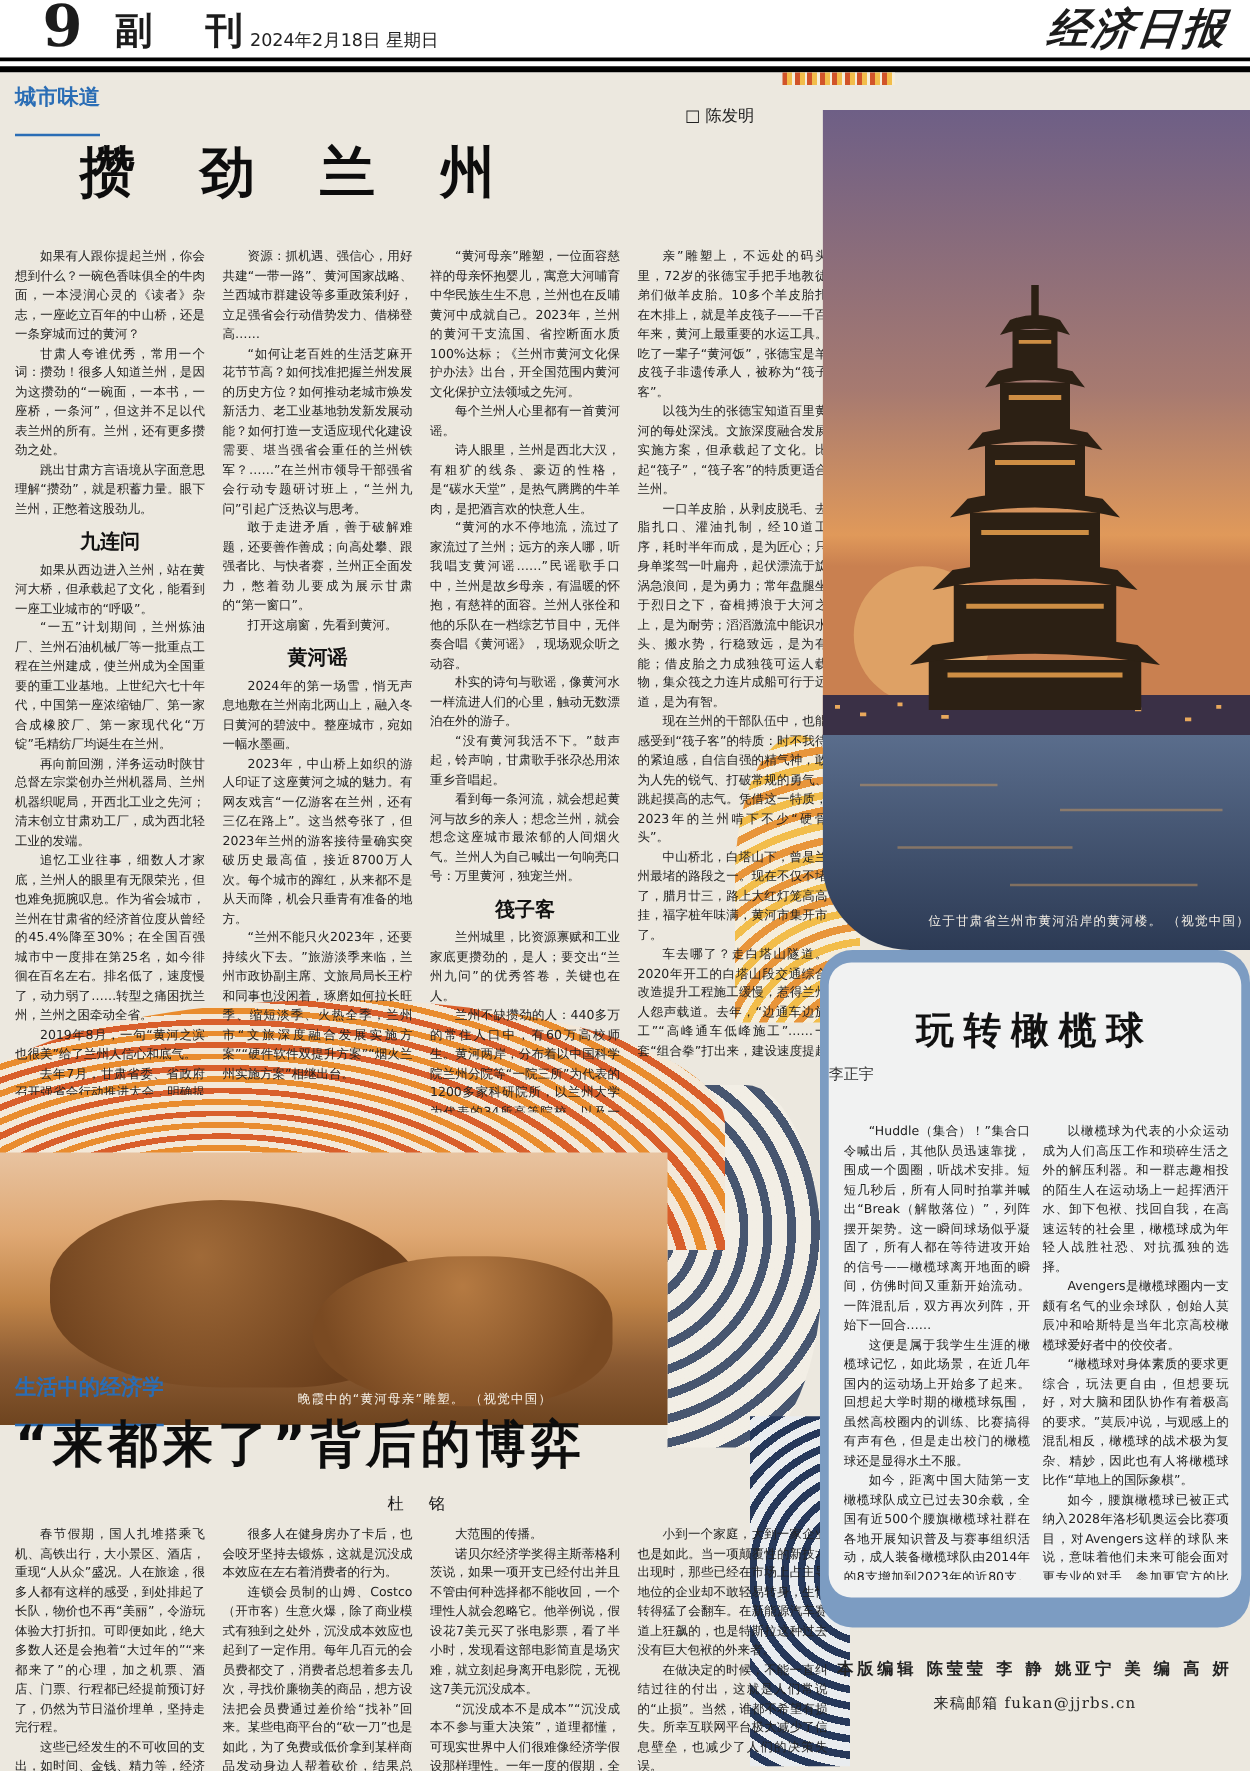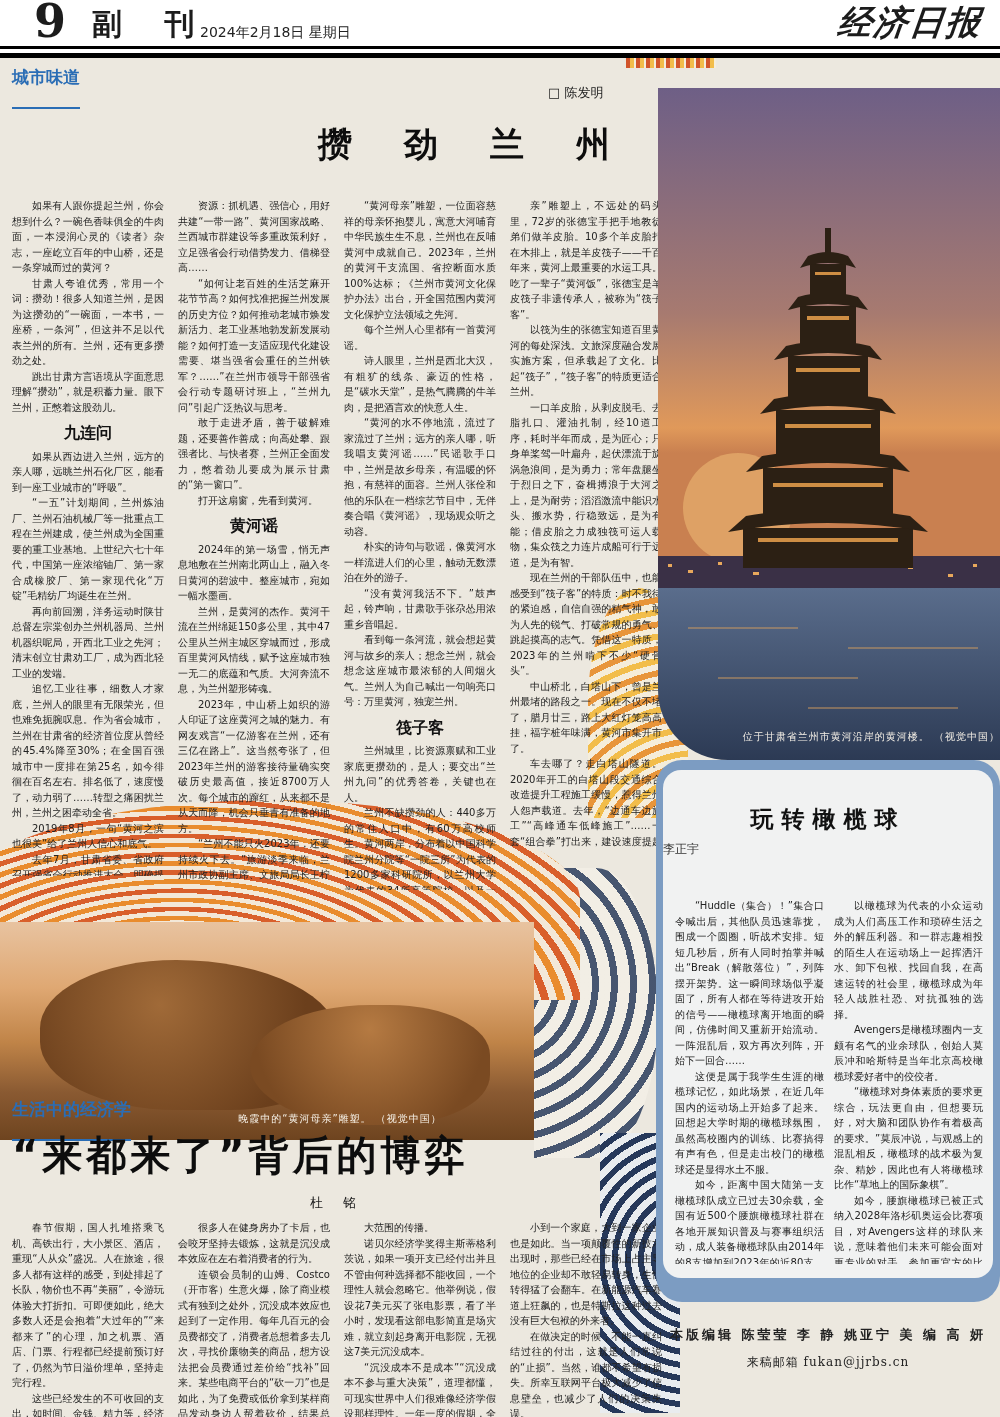--- a/index.html
+++ b/index.html
@@ -26,41 +26,41 @@
             background:repeating-linear-gradient(90deg,#d1542a 0 4px,#f2bd4a 4px 8px,#f5edda 8px 10px);}
   .d-wave{left:534px;top:810px;width:124px;height:290px;
           background:repeating-radial-gradient(circle at -30% 40%, #2a3c5c 0 7px, #f3efe6 7px 19px);opacity:.85;border-radius:0 60% 60% 0;}
   .d-rings{left:600px;top:1075px;width:80px;height:280px;
            background:repeating-radial-gradient(circle at 120% 45%, #26385a 0 6px, #e9ecef 6px 13px);}
 
   
   .city{position:absolute;left:12px;top:8px;width:650px;z-index:2;}
   .kicker{display:inline-block;font-size:17px;font-weight:bold;color:#2a6db5;
           font-family:"DejaVu Serif","Liberation Serif",serif;border-bottom:2px solid #2a6db5;padding-bottom:18px;}
-  .city-title{position:absolute;left:0;top:56px;width:650px;text-align:right;font-size:34px;font-weight:bold;
+  .city-title{position:absolute;left:0;top:43px;width:650px;text-align:left;font-size:44px;font-weight:bold;
               letter-spacing:52px;padding-left:52px;box-sizing:border-box;color:#0d0d0d;}
   .city-byline{position:absolute;left:536px;top:18px;font-size:13px;color:#222;}
   .cols{position:absolute;left:0px;top:132px;width:660px;}
   .col{position:absolute;top:0;width:152px;overflow:hidden;text-align:justify;}
   .col p, .rcol p, .ecol p{margin:0;font-size:10px;line-height:15.5px;text-indent:2em;color:#222;}
   .col p.subhead, .ecol p.subhead{font-size:16px;font-weight:bold;text-align:center;text-indent:0;margin:10px 0 8px;color:#111;}
   .c1{left:0px;height:678px;}
   .c2{left:166px;height:682px;}
   .c3{left:332px;height:692px;}
   .c4{left:498px;height:652px;}
 
   
   .tower{position:absolute;left:658px;top:30px;width:342px;height:672px;z-index:2;border-radius:0 0 0 70px;overflow:hidden;}
   .tower svg{display:block;}
   .tower-cap{position:absolute;left:0;bottom:16px;width:100%;text-align:right;color:#f4efe6;font-size:10px;letter-spacing:1px;}
 
   
   .rugbywrap{position:absolute;left:656px;top:702px;width:344px;height:542px;background:#7c9cc2;border-radius:26px;z-index:3;}
   .rugby{position:absolute;left:7px;top:10px;width:330px;height:508px;background:#f1f2f2;border-radius:18px;}
-  .rugby-title{margin:34px 0 6px;text-align:center;font-size:23px;font-weight:bold;letter-spacing:8px;
+  .rugby-title{margin:34px 0 6px;text-align:center;font-size:30px;font-weight:bold;letter-spacing:8px;
                font-family:"DejaVu Serif","Liberation Serif",serif;color:#111;}
   .rugby-author{text-align:left;font-size:12px;color:#333;font-family:"DejaVu Serif","Liberation Serif",serif;margin-bottom:12px;}
   .rcols{position:absolute;left:12px;top:128px;width:308px;height:366px;}
   .rcol{position:absolute;top:0;width:149px;height:366px;overflow:hidden;text-align:justify;}
   .r1{left:0;}
   .r2{left:159px;}
 
   
   .footer{position:absolute;left:656px;top:1268px;width:344px;text-align:center;z-index:2;
           font-family:"DejaVu Serif","Liberation Serif",serif;color:#222;}
@@ -109,35 +109,34 @@
   <div class="city">
     <span class="kicker">城市味道</span>
     <div class="city-byline">□ 陈发明</div>
     <div class="city-title">攒劲兰州</div>
     <div class="cols">
       <div class="col c1">
           <p>如果有人跟你提起兰州，你会想到什么？一碗色香味俱全的牛肉面，一本浸润心灵的《读者》杂志，一座屹立百年的中山桥，还是一条穿城而过的黄河？</p>
           <p>甘肃人夸谁优秀，常用一个词：攒劲！很多人知道兰州，是因为这攒劲的“一碗面，一本书，一座桥，一条河”，但这并不足以代表兰州的所有。兰州，还有更多攒劲之处。</p>
           <p>跳出甘肃方言语境从字面意思理解“攒劲”，就是积蓄力量。眼下兰州，正憋着这股劲儿。</p>
           <p class="subhead">九连问</p>
-          <p>如果从西边进入兰州，远方的亲人哪，远眺兰州石化厂区，能看到一座工业城市的“呼吸”。</p>
+          <p>如果从西边进入兰州，站在黄河大桥，但承载起了文化，能看到一座工业城市的“呼吸”。</p>
           <p>“一五”计划期间，兰州炼油厂、兰州石油机械厂等一批重点工程在兰州建成，使兰州成为全国重要的重工业基地。上世纪六七十年代，中国第一座浓缩铀厂、第一家合成橡胶厂、第一家现代化“万锭”毛精纺厂均诞生在兰州。</p>
           <p>再向前回溯，洋务运动时陕甘总督左宗棠创办兰州机器局、兰州机器织呢局，开西北工业之先河；清末创立甘肃劝工厂，成为西北轻工业的发端。</p>
           <p>追忆工业往事，细数人才家底，兰州人的眼里有无限荣光，但也难免扼腕叹息。作为省会城市，兰州在甘肃省的经济首位度从曾经的45.4%降至30%；在全国百强城市中一度排在第25名，如今徘徊在百名左右。排名低了，速度慢了，动力弱了……转型之痛困扰兰州，兰州之困牵动全省。</p>
           <p>2019年8月，一句“黄河之滨也很美”给了兰州人信心和底气。</p>
           <p>去年7月，甘肃省委、省政府召开强省会行动推进大会，明确提出：重振兰州辉煌，举全省之力把兰州发展搞上去！重塑兰州动能，使兰州成为西部重要的科创中心和产业发展高地；重构兰州格局，形成适应兰州及兰西城市群发展需要的格局。</p>
         </div>
       <div class="col c2">
           <p>资源：抓机遇、强信心，用好共建“一带一路”、黄河国家战略、兰西城市群建设等多重政策利好，立足强省会行动借势发力、借梯登高……</p>
           <p>“如何让老百姓的生活芝麻开花节节高？如何找准把握兰州发展的历史方位？如何推动老城市焕发新活力、老工业基地勃发新发展动能？如何打造一支适应现代化建设需要、堪当强省会重任的兰州铁军？……”在兰州市领导干部强省会行动专题研讨班上，“兰州九问”引起广泛热议与思考。</p>
           <p>敢于走进矛盾，善于破解难题，还要善作善成；向高处攀、跟强者比、与快者赛，兰州正全面发力，憋着劲儿要成为展示甘肃的“第一窗口”。</p>
           <p>打开这扇窗，先看到黄河。</p>
           <p class="subhead">黄河谣</p>
           <p>2024年的第一场雪，悄无声息地敷在兰州南北两山上，融入冬日黄河的碧波中。整座城市，宛如一幅水墨画。</p>
-          <p>兰州，是黄河的杰作。黄河干流在兰州绵延150多公里，其中47公里从兰州主城区穿城而过，形成百里黄河风情线，赋予这座城市独一无二的底蕴和气质。大河奔流不息，为兰州塑形铸魂。</p>
           <p>2023年，中山桥上如织的游人印证了这座黄河之城的魅力。有网友戏言“一亿游客在兰州，还有三亿在路上”。这当然夸张了，但2023年兰州的游客接待量确实突破历史最高值，接近8700万人次。每个城市的蹿红，从来都不是从天而降，机会只垂青有准备的地方。</p>
           <p>“兰州不能只火2023年，还要持续火下去。”旅游淡季来临，兰州市政协副主席、文旅局局长王柠和同事也没闲着，琢磨如何拉长旺季、缩短淡季、火热全季，兰州市“文旅深度融合发展实施方案”“硬件软件双提升方案”“烟火兰州实施方案”相继出台。</p>
         </div>
       <div class="col c3">
           <p>“黄河母亲”雕塑，一位面容慈祥的母亲怀抱婴儿，寓意大河哺育中华民族生生不息，兰州也在反哺黄河中成就自己。2023年，兰州的黄河干支流国、省控断面水质100%达标；《兰州市黄河文化保护办法》出台，开全国范围内黄河文化保护立法领域之先河。</p>
           <p>每个兰州人心里都有一首黄河谣。</p>
           <p>诗人眼里，兰州是西北大汉，有粗犷的线条、豪迈的性格，是“碳水天堂”，是热气腾腾的牛羊肉，是把酒言欢的快意人生。</p>
           <p>“黄河的水不停地流，流过了家流过了兰州；远方的亲人哪，听我唱支黄河谣……”民谣歌手口中，兰州是故乡母亲，有温暖的怀抱，有慈祥的面容。兰州人张佺和他的乐队在一档综艺节目中，无伴奏合唱《黄河谣》，现场观众听之动容。</p>
           <p>朴实的诗句与歌谣，像黄河水一样流进人们的心里，触动无数漂泊在外的游子。</p>
           <p>“没有黄河我活不下。”鼓声起，铃声响，甘肃歌手张尕怂用浓重乡音唱起。</p>

